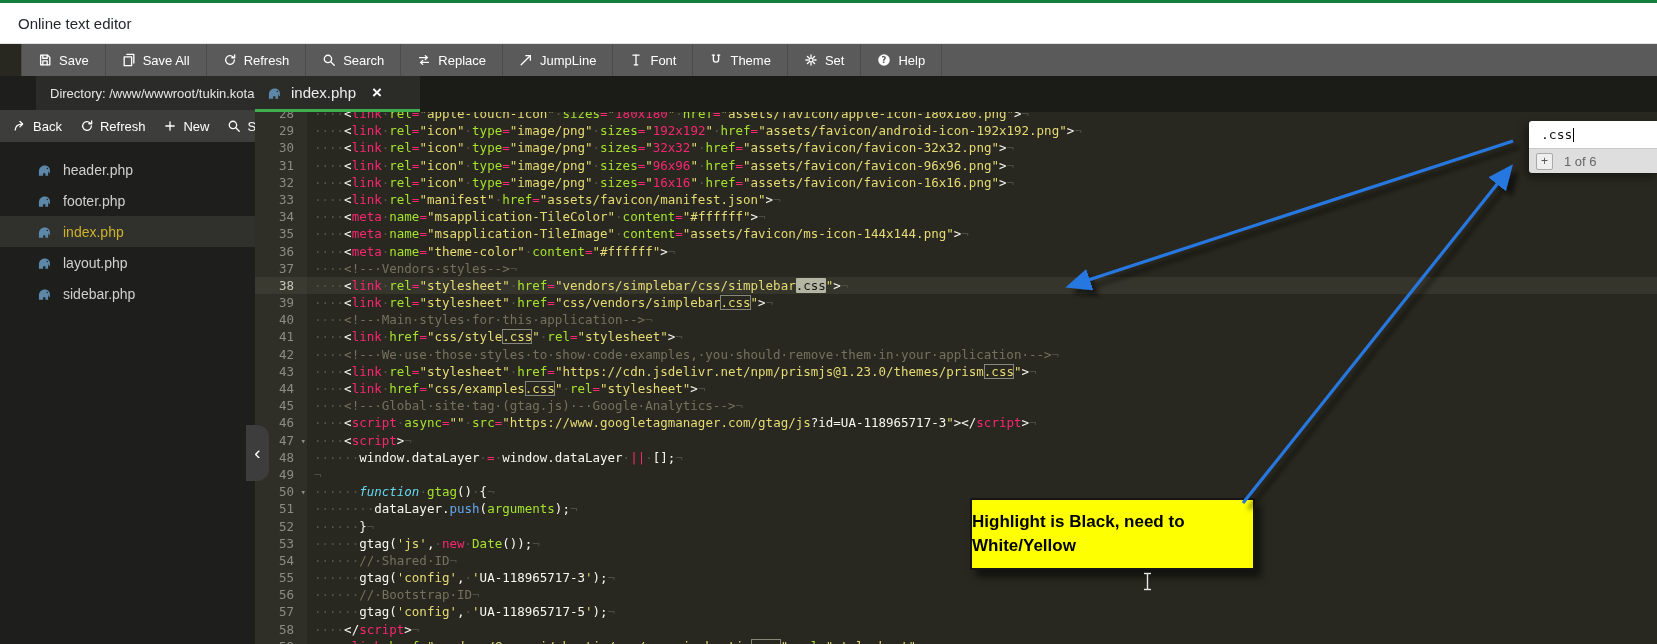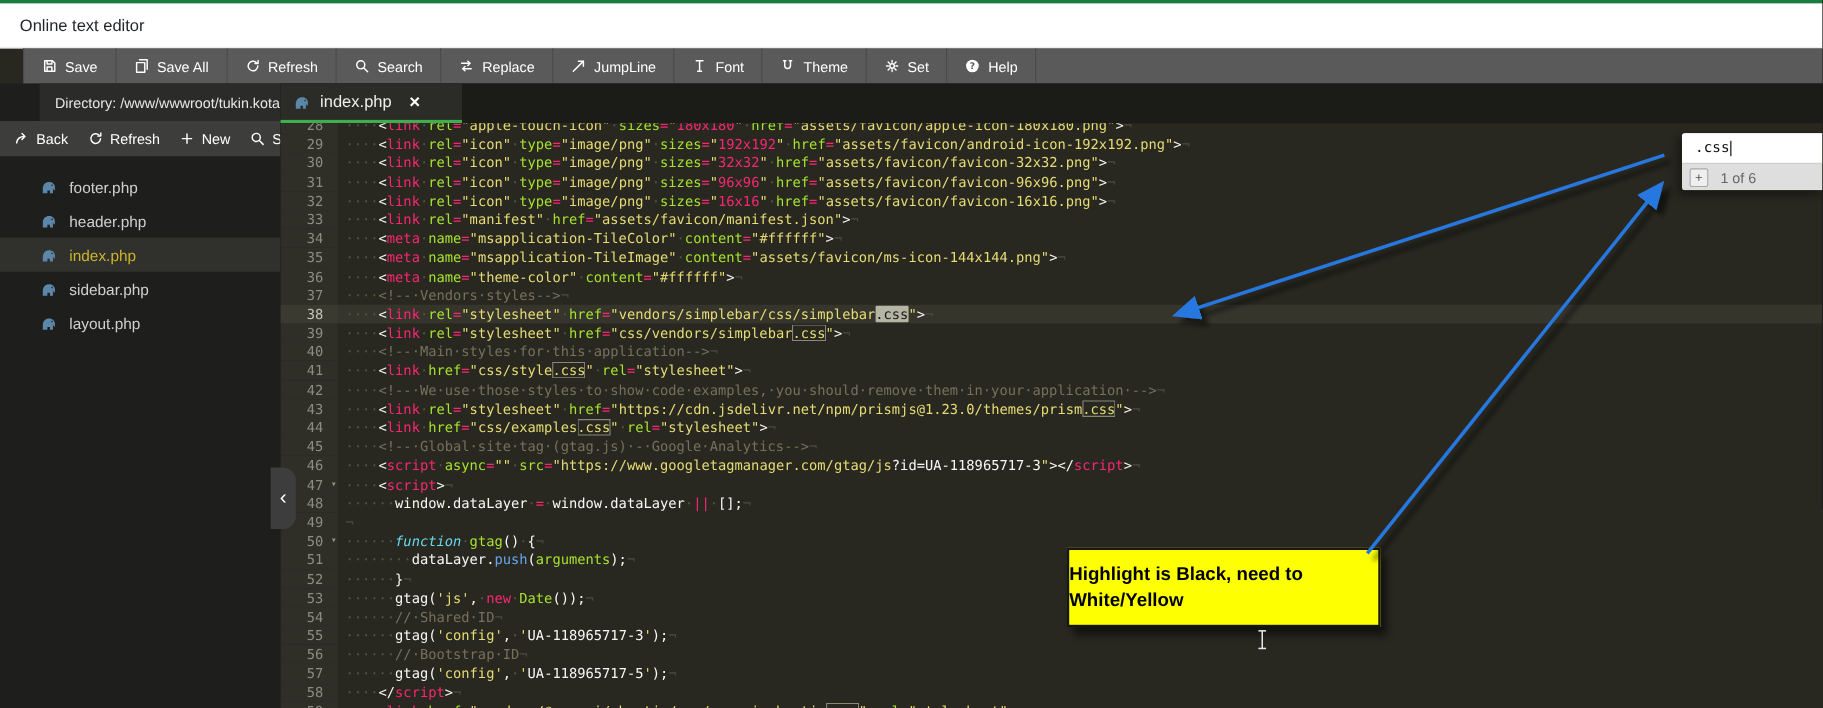--- a/index.html
+++ b/index.html
@@ -235,57 +235,57 @@
         </div>
       </div>
     <div class="file-list">
         <div class="frow">
           <span class="icn">
             <svg width="17" height="14" viewBox="0 0 20 17">
               <path fill="#5d87a8" d="M3.2 15.5v-5C3.2 6 6.2 3 10.2 3c3.4 0 6.4 2.3 6.4 5.8v2.6c0 .9-1.3.9-1.5.1l-.7-2.1v6.1h-3.3v-3.1H8.3v3.1z"></path>
               <circle cx="13.4" cy="6.6" r=".9" fill="#20262b"></circle>
             </svg>
           </span>
+          <span>header.php</span>
+        </div>
+        <div class="frow">
+          <span class="icn">
+            <svg width="17" height="14" viewBox="0 0 20 17">
+              <path fill="#5d87a8" d="M3.2 15.5v-5C3.2 6 6.2 3 10.2 3c3.4 0 6.4 2.3 6.4 5.8v2.6c0 .9-1.3.9-1.5.1l-.7-2.1v6.1h-3.3v-3.1H8.3v3.1z"></path>
+              <circle cx="13.4" cy="6.6" r=".9" fill="#20262b"></circle>
+            </svg>
+          </span>
           <span>footer.php</span>
         </div>
+        <div class="frow active">
+          <span class="icn">
+            <svg width="17" height="14" viewBox="0 0 20 17">
+              <path fill="#5d87a8" d="M3.2 15.5v-5C3.2 6 6.2 3 10.2 3c3.4 0 6.4 2.3 6.4 5.8v2.6c0 .9-1.3.9-1.5.1l-.7-2.1v6.1h-3.3v-3.1H8.3v3.1z"></path>
+              <circle cx="13.4" cy="6.6" r=".9" fill="#20262b"></circle>
+            </svg>
+          </span>
+          <span>index.php</span>
+        </div>
         <div class="frow">
           <span class="icn">
             <svg width="17" height="14" viewBox="0 0 20 17">
               <path fill="#5d87a8" d="M3.2 15.5v-5C3.2 6 6.2 3 10.2 3c3.4 0 6.4 2.3 6.4 5.8v2.6c0 .9-1.3.9-1.5.1l-.7-2.1v6.1h-3.3v-3.1H8.3v3.1z"></path>
               <circle cx="13.4" cy="6.6" r=".9" fill="#20262b"></circle>
             </svg>
           </span>
-          <span>header.php</span>
-        </div>
-        <div class="frow active">
-          <span class="icn">
-            <svg width="17" height="14" viewBox="0 0 20 17">
-              <path fill="#5d87a8" d="M3.2 15.5v-5C3.2 6 6.2 3 10.2 3c3.4 0 6.4 2.3 6.4 5.8v2.6c0 .9-1.3.9-1.5.1l-.7-2.1v6.1h-3.3v-3.1H8.3v3.1z"></path>
-              <circle cx="13.4" cy="6.6" r=".9" fill="#20262b"></circle>
-            </svg>
-          </span>
-          <span>index.php</span>
+          <span>layout.php</span>
         </div>
         <div class="frow">
           <span class="icn">
             <svg width="17" height="14" viewBox="0 0 20 17">
               <path fill="#5d87a8" d="M3.2 15.5v-5C3.2 6 6.2 3 10.2 3c3.4 0 6.4 2.3 6.4 5.8v2.6c0 .9-1.3.9-1.5.1l-.7-2.1v6.1h-3.3v-3.1H8.3v3.1z"></path>
               <circle cx="13.4" cy="6.6" r=".9" fill="#20262b"></circle>
             </svg>
           </span>
           <span>sidebar.php</span>
-        </div>
-        <div class="frow">
-          <span class="icn">
-            <svg width="17" height="14" viewBox="0 0 20 17">
-              <path fill="#5d87a8" d="M3.2 15.5v-5C3.2 6 6.2 3 10.2 3c3.4 0 6.4 2.3 6.4 5.8v2.6c0 .9-1.3.9-1.5.1l-.7-2.1v6.1h-3.3v-3.1H8.3v3.1z"></path>
-              <circle cx="13.4" cy="6.6" r=".9" fill="#20262b"></circle>
-            </svg>
-          </span>
-          <span>layout.php</span>
         </div>
       </div>
   </div>
 
   <div class="editor">
     <div class="tabstrip">
       <div class="tab">
         <span class="icn" id="tab-icon">
             <svg width="17" height="14" viewBox="0 0 20 17">
               <path fill="#5d87a8" d="M3.2 15.5v-5C3.2 6 6.2 3 10.2 3c3.4 0 6.4 2.3 6.4 5.8v2.6c0 .9-1.3.9-1.5.1l-.7-2.1v6.1h-3.3v-3.1H8.3v3.1z"></path>

